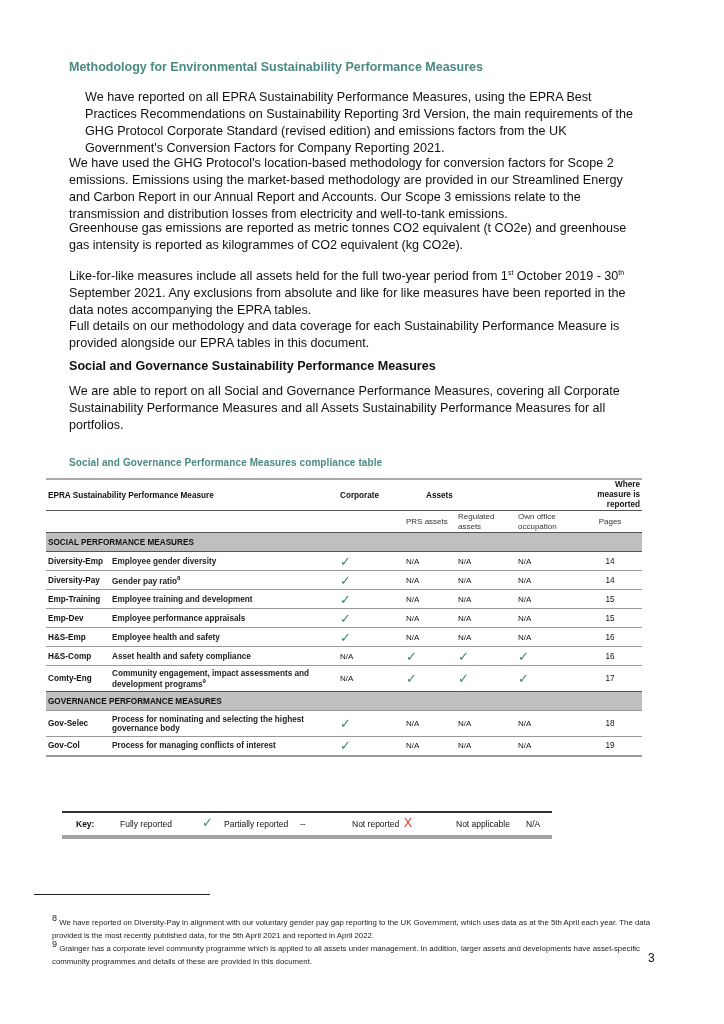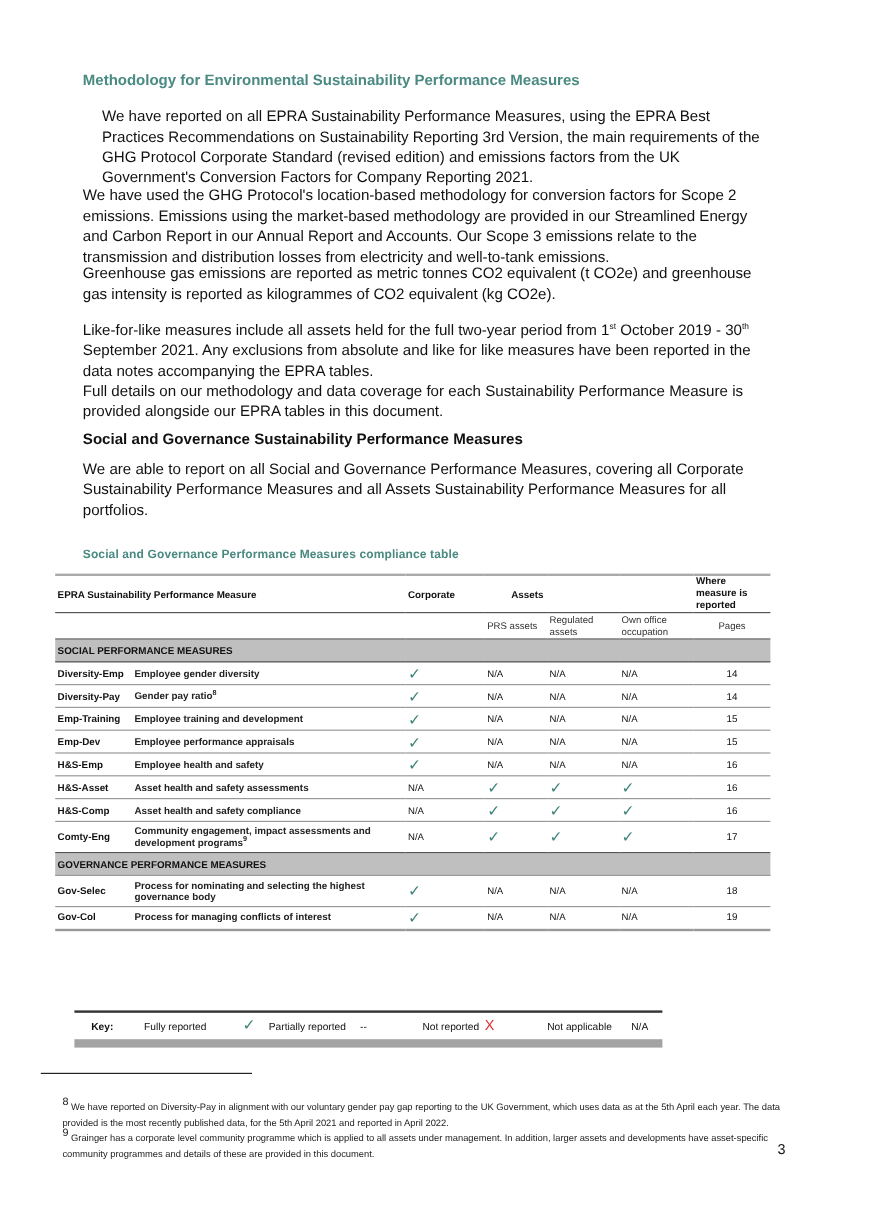--- a/index.html
+++ b/index.html
@@ -20,22 +20,22 @@
   .row-line.light td { border-top: 1px solid #999; }
   .section td { background: #bfbfbf; font-weight: bold; height: 18px; border-top: 1px solid #555; }
   .code { font-weight: bold; margin-top: 12px; }
   .desc { font-weight: bold; color: #222; }
   .c { text-align: left; }
   .check { color: #3d8478; font-size: 13px; }
   .na { font-size: 8px; }
   .pg { text-align: center; }
   .subhdr { font-weight: normal; color: #333; font-size: 8px; line-height: 10px; }
 
-  .key { position: absolute; left: 62px; top: 842px; width: 490px; height: 22px;
-         border-top: 2px solid #333; border-bottom: 7px solid #a3a3a3; font-size: 8.5px; }
+  .key { position: absolute; left: 62px; top: 811px; width: 490px; height: 22px;
+         border-top: 2px solid #333; border-bottom: 4px solid #a3a3a3; font-size: 8.5px; }
   .key span { position: absolute; top: 6px; }
   .key .check { top: 2px; }
   .xmark { color: #e03030; font-size: 12px; }
 
   .fn-line { position: absolute; left: 34px; top: 894px; width: 176px; border-top: 1px solid #222; }
   .fn { position: absolute; left: 52px; width: 600px; font-size: 7.8px; line-height: 13px; color: #222; margin-top: 10px; }
   .fn sup { font-size: 9px; }
   .page-num { position: absolute; left: 648px; top: 951px; font-size: 12px; }
 </style>
 </head>
@@ -64,21 +64,21 @@
       <col style="width:52px">
         <col style="width:60px">
         <col style="width:62px">
         <col style="width:64px">
     </colgroup>
     <tbody>
         <tr class="top-border" style="height:22px">
       <th colspan="2">EPRA Sustainability Performance Measure</th>
       <th>Corporate</th>
       <th colspan="3" style="padding-left:22px">Assets</th>
-      <th style="text-align:left;line-height:10px">Where measure is reported</th>
+      <th style="text-align:right;line-height:10px">Where measure is reported</th>
     </tr>
     <tr class="row-line" style="height:22px">
       <td colspan="3"></td>
       <td class="subhdr">PRS assets</td>
       <td class="subhdr">Regulated assets</td>
       <td class="subhdr">Own office occupation</td>
       <td class="subhdr" style="text-align:center">Pages</td>
     </tr>
     </tbody>
       <tbody id="table-body">
@@ -121,29 +121,20 @@
           <td class="c na">N/A</td>
           <td class="pg">15</td>
         </tr>
         <tr class="row-line light" style="height: 19px;">
           <td class="code">H&amp;S-Emp</td>
           <td class="desc"><span>Employee health and safety</span></td>
           <td class="c check">✓</td>
           <td class="c na">N/A</td>
           <td class="c na">N/A</td>
           <td class="c na">N/A</td>
-          <td class="pg">16</td>
-        </tr>
-        <tr class="row-line light" style="height: 19px;">
-          <td class="code">H&amp;S-Asset</td>
-          <td class="desc"><span>Asset health and safety assessments</span></td>
-          <td class="c na">N/A</td>
-          <td class="c check">✓</td>
-          <td class="c check">✓</td>
-          <td class="c check">✓</td>
           <td class="pg">16</td>
         </tr>
         <tr class="row-line light" style="height: 19px;">
           <td class="code">H&amp;S-Comp</td>
           <td class="desc"><span>Asset health and safety compliance</span></td>
           <td class="c na">N/A</td>
           <td class="c check">✓</td>
           <td class="c check">✓</td>
           <td class="c check">✓</td>
           <td class="pg">16</td>

